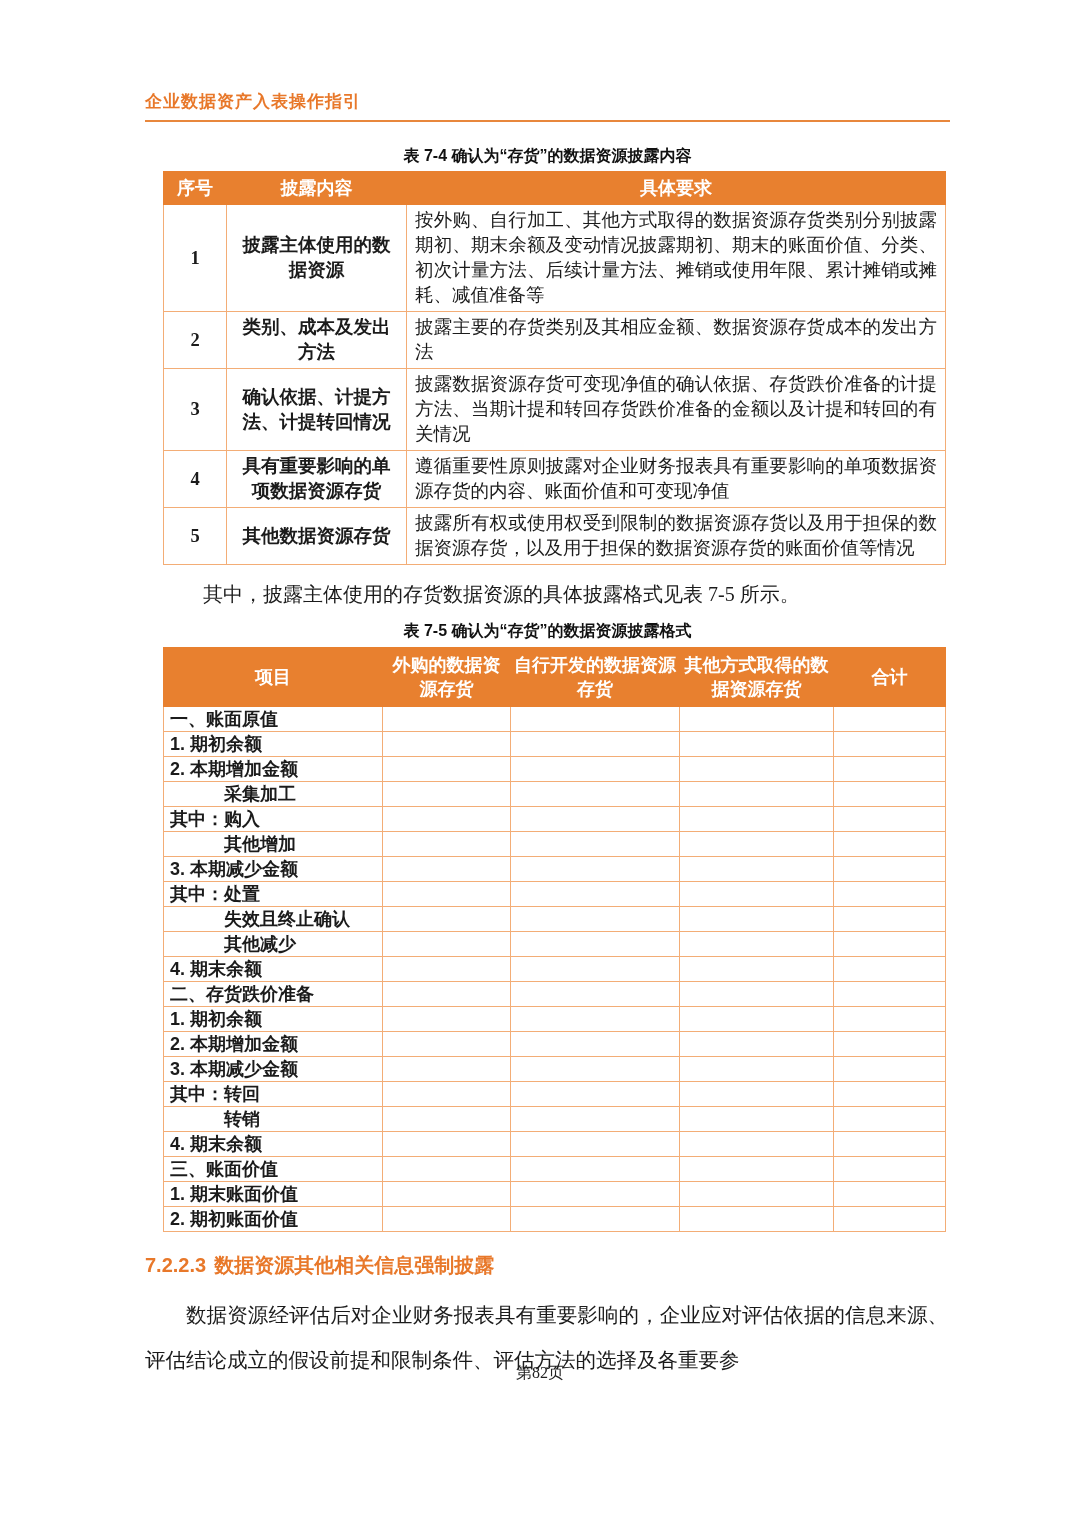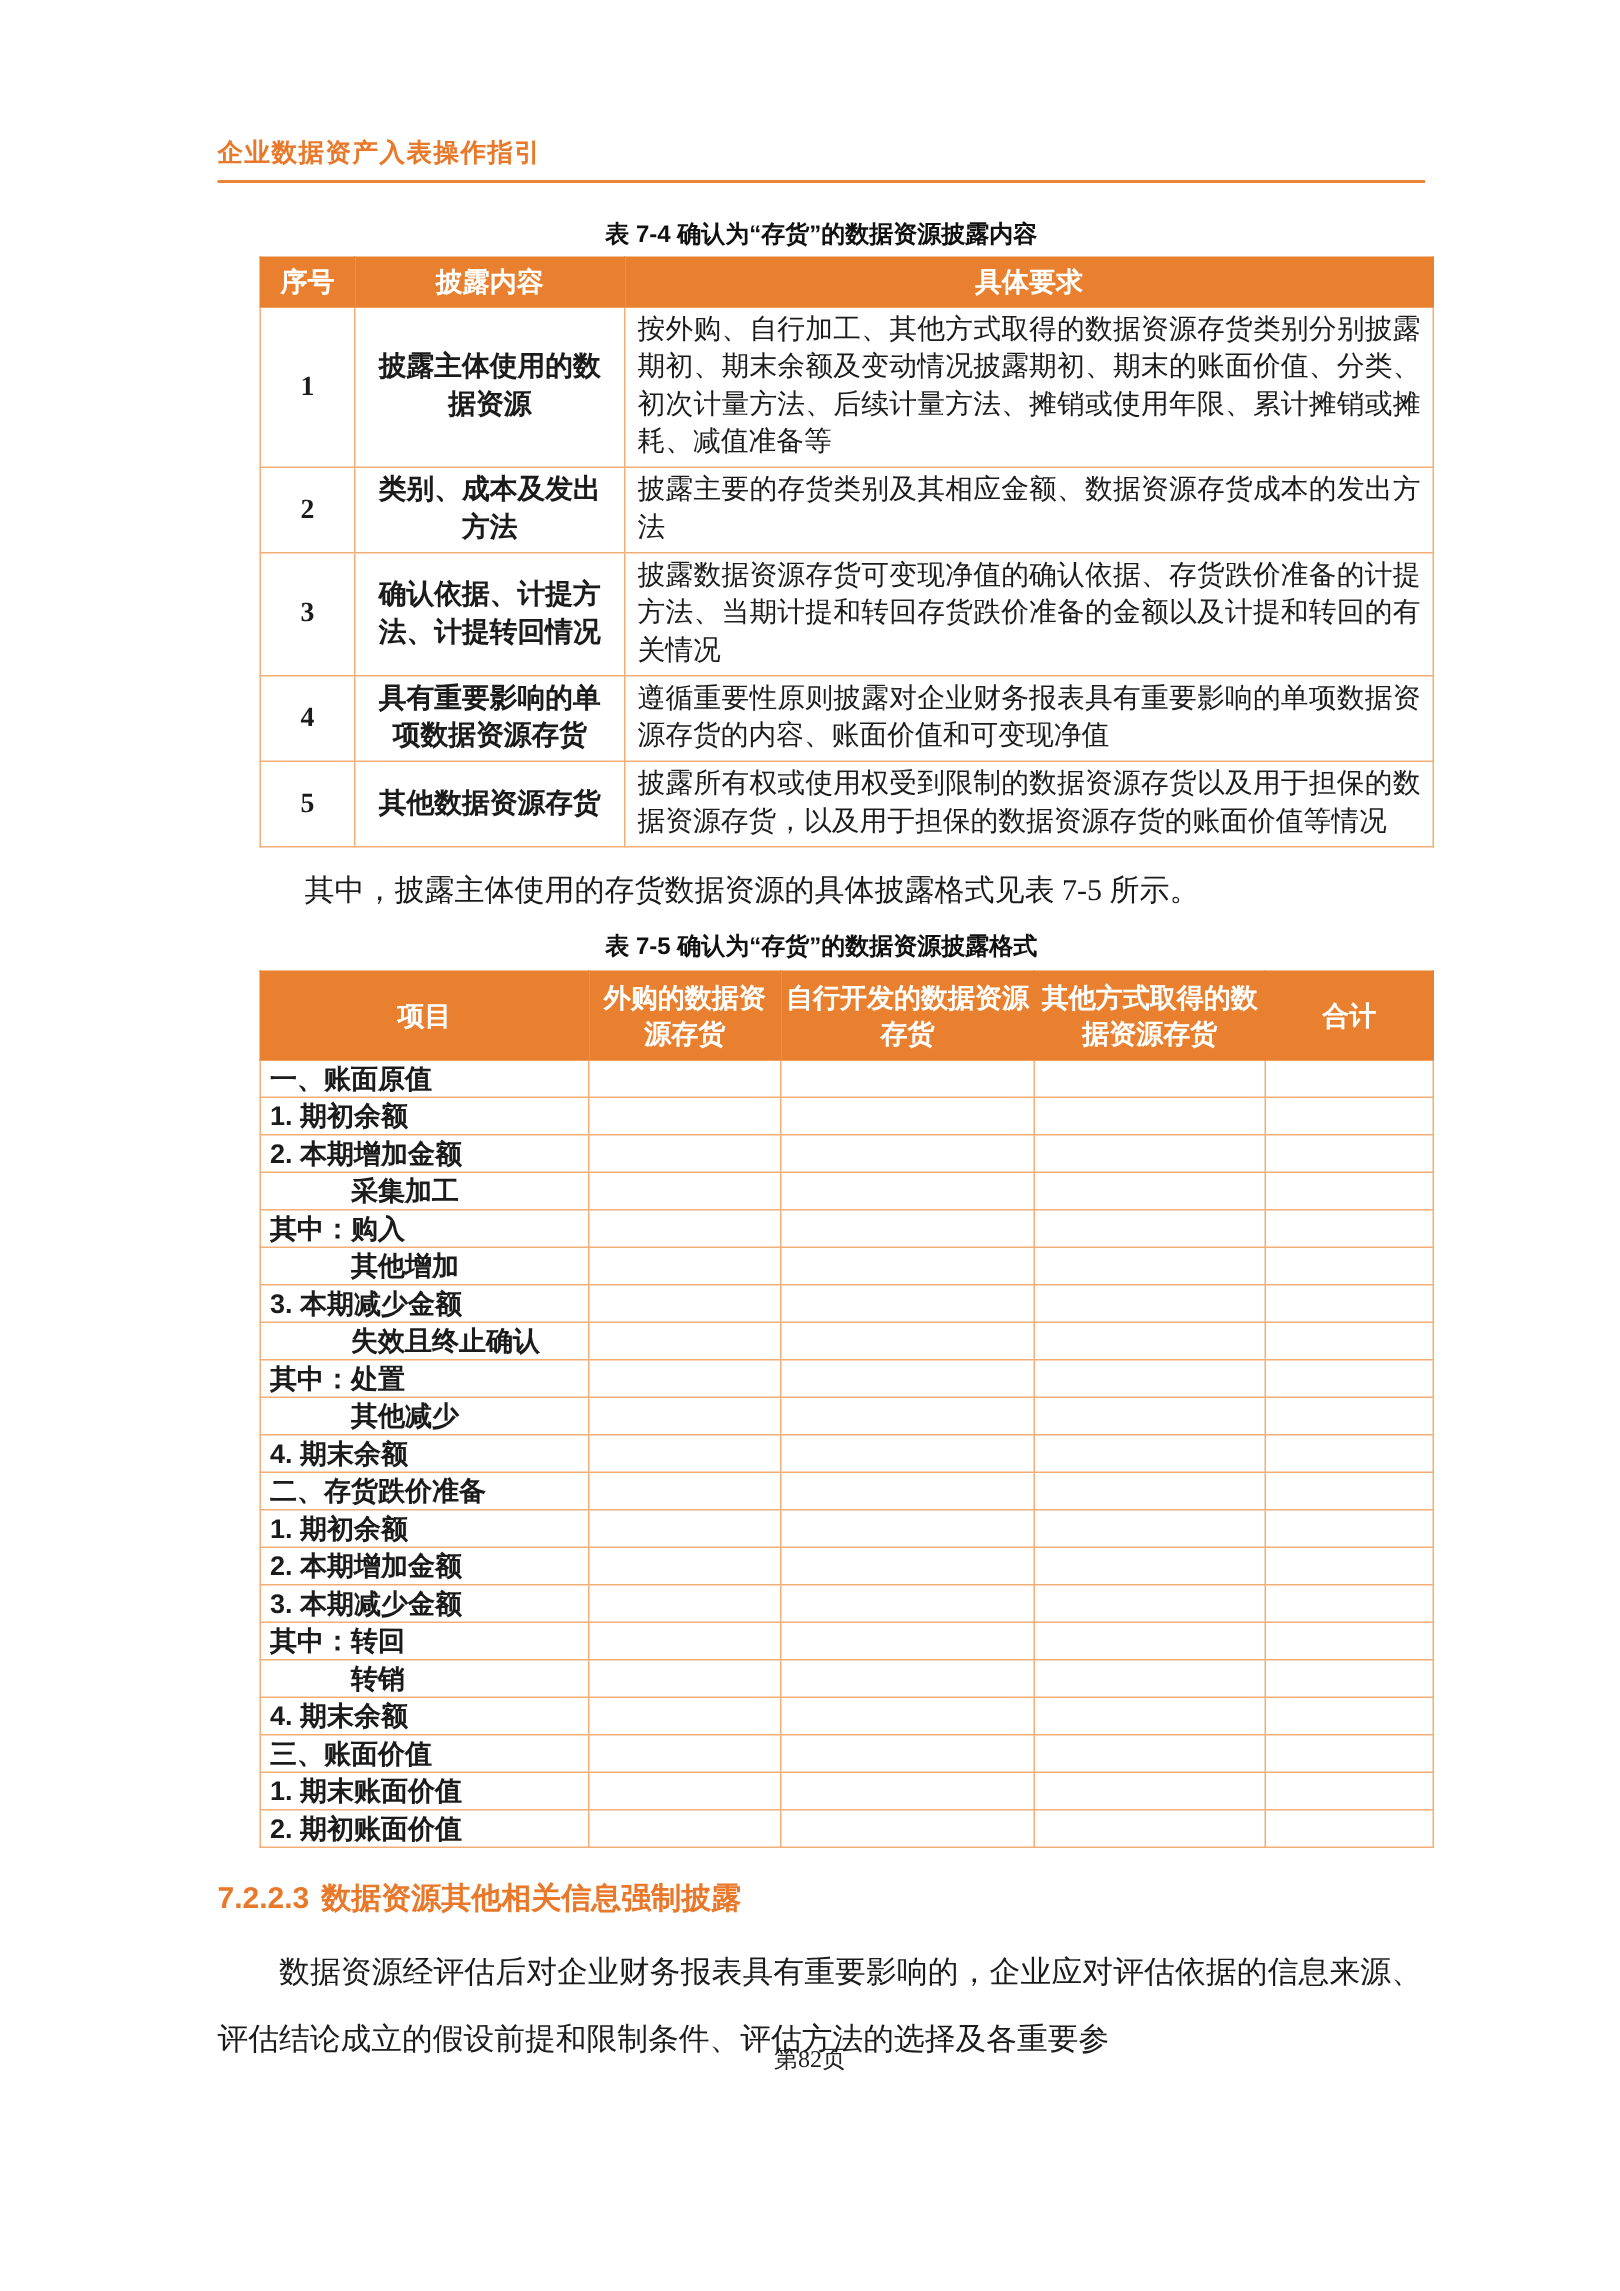--- a/index.html
+++ b/index.html
@@ -32,21 +32,21 @@
     text-align: center;
     font-weight: bold;
     font-size: 16px;
     color: #111111;
     font-family: "Liberation Sans", sans-serif;
   }
   .title-1 { margin-top: 24px; margin-bottom: 4px; }
   .title-2 { margin-top: 12px; margin-bottom: 5px; }
 
   
-  table { border-collapse: collapse; table-layout: fixed; width: 782px; margin-left: 28px; border-radius: 16px; }
+  table { border-collapse: collapse; table-layout: fixed; width: 782px; margin-left: 18px; border-radius: 16px; }
   td, th { box-sizing: border-box; }
 
   
   .t1 th {
     background: #e8802f;
     color: #ffffff;
     font-weight: bold;
     font-size: 18px;
     font-family: "Liberation Sans", sans-serif;
     padding: 4px 4px;
@@ -246,28 +246,28 @@
             <td></td>
           </tr>
         <tr>
             <td class="label">3. 本期减少金额</td>
             <td></td>
             <td></td>
             <td></td>
             <td></td>
           </tr>
         <tr>
+            <td class="label">其中：处置</td>
+            <td></td>
+            <td></td>
+            <td></td>
+            <td></td>
+          </tr>
+        <tr>
             <td class="label">　　　失效且终止确认</td>
-            <td></td>
-            <td></td>
-            <td></td>
-            <td></td>
-          </tr>
-        <tr>
-            <td class="label">其中：处置</td>
             <td></td>
             <td></td>
             <td></td>
             <td></td>
           </tr>
         <tr>
             <td class="label">　　　其他减少</td>
             <td></td>
             <td></td>
             <td></td>

